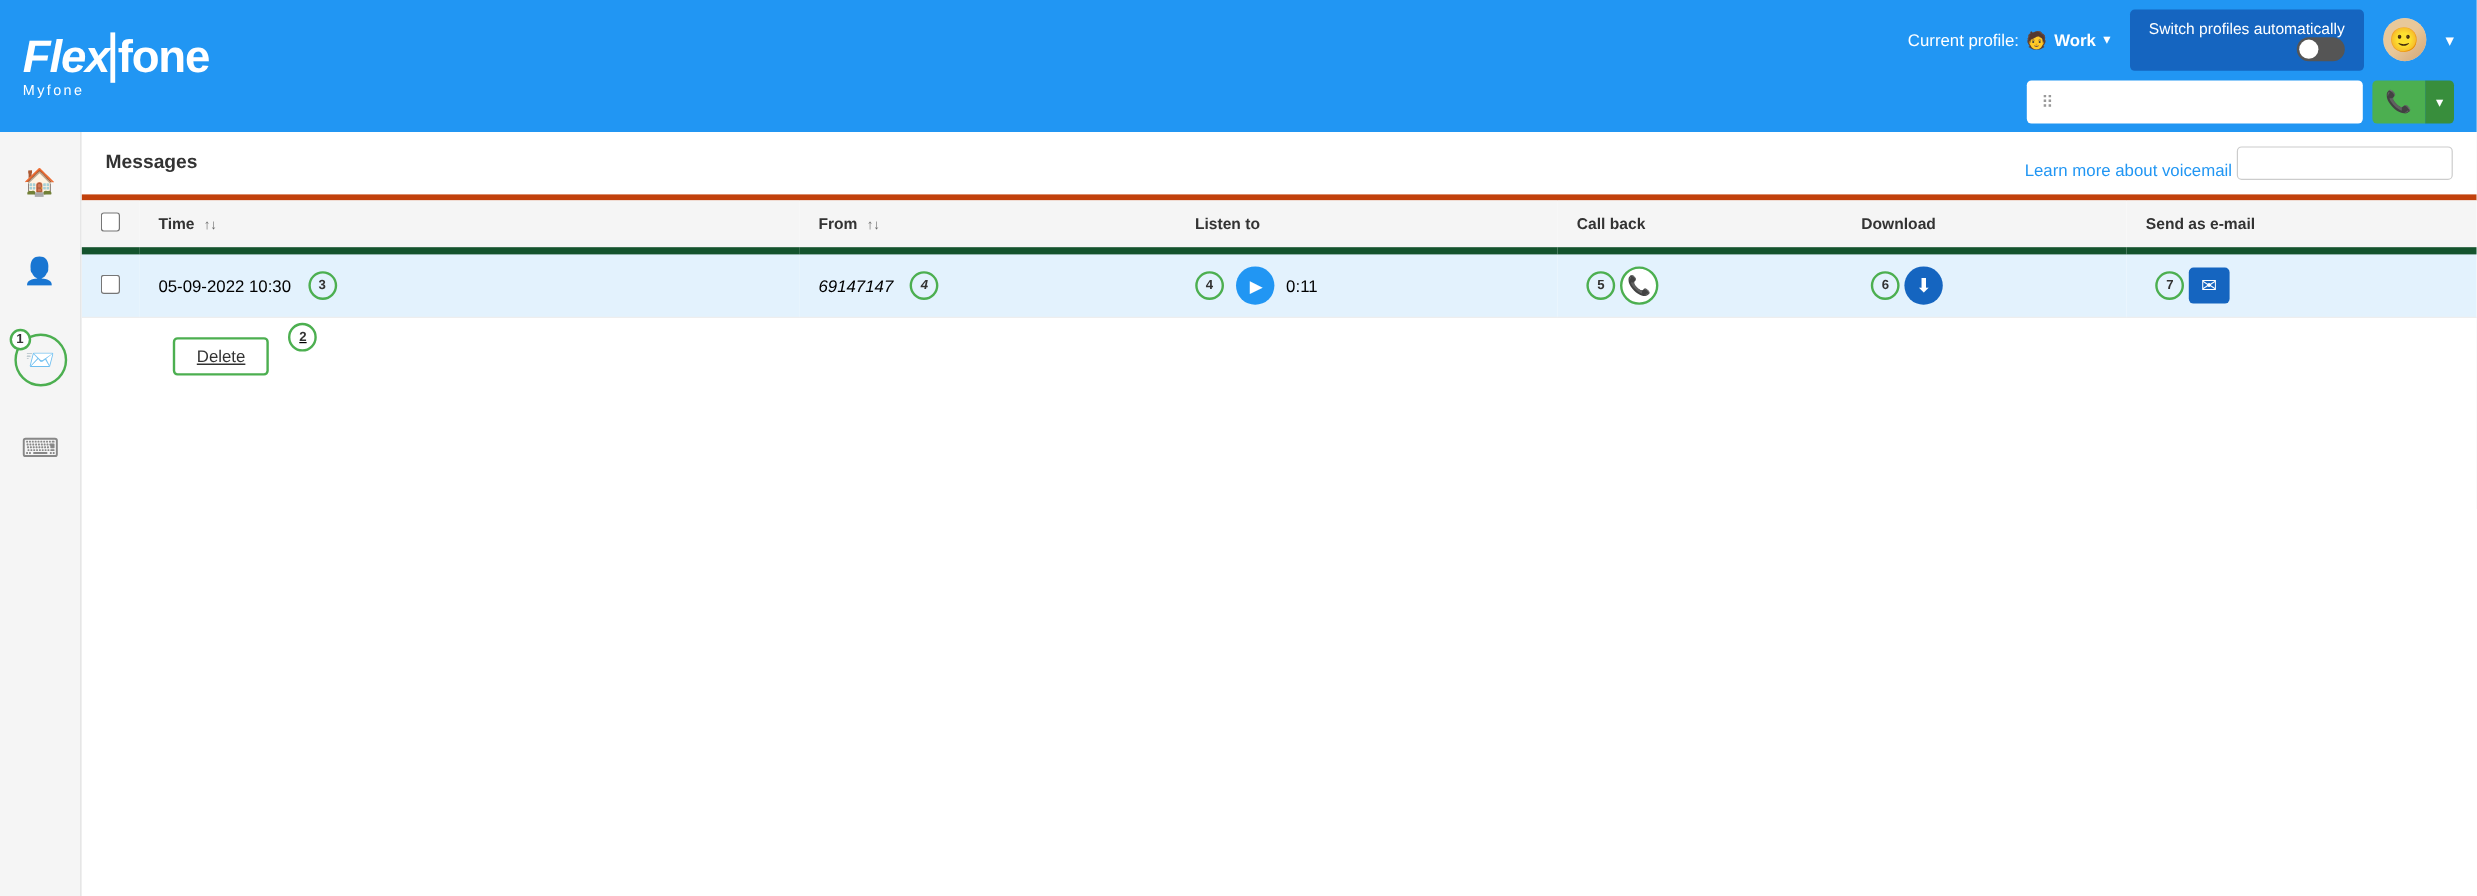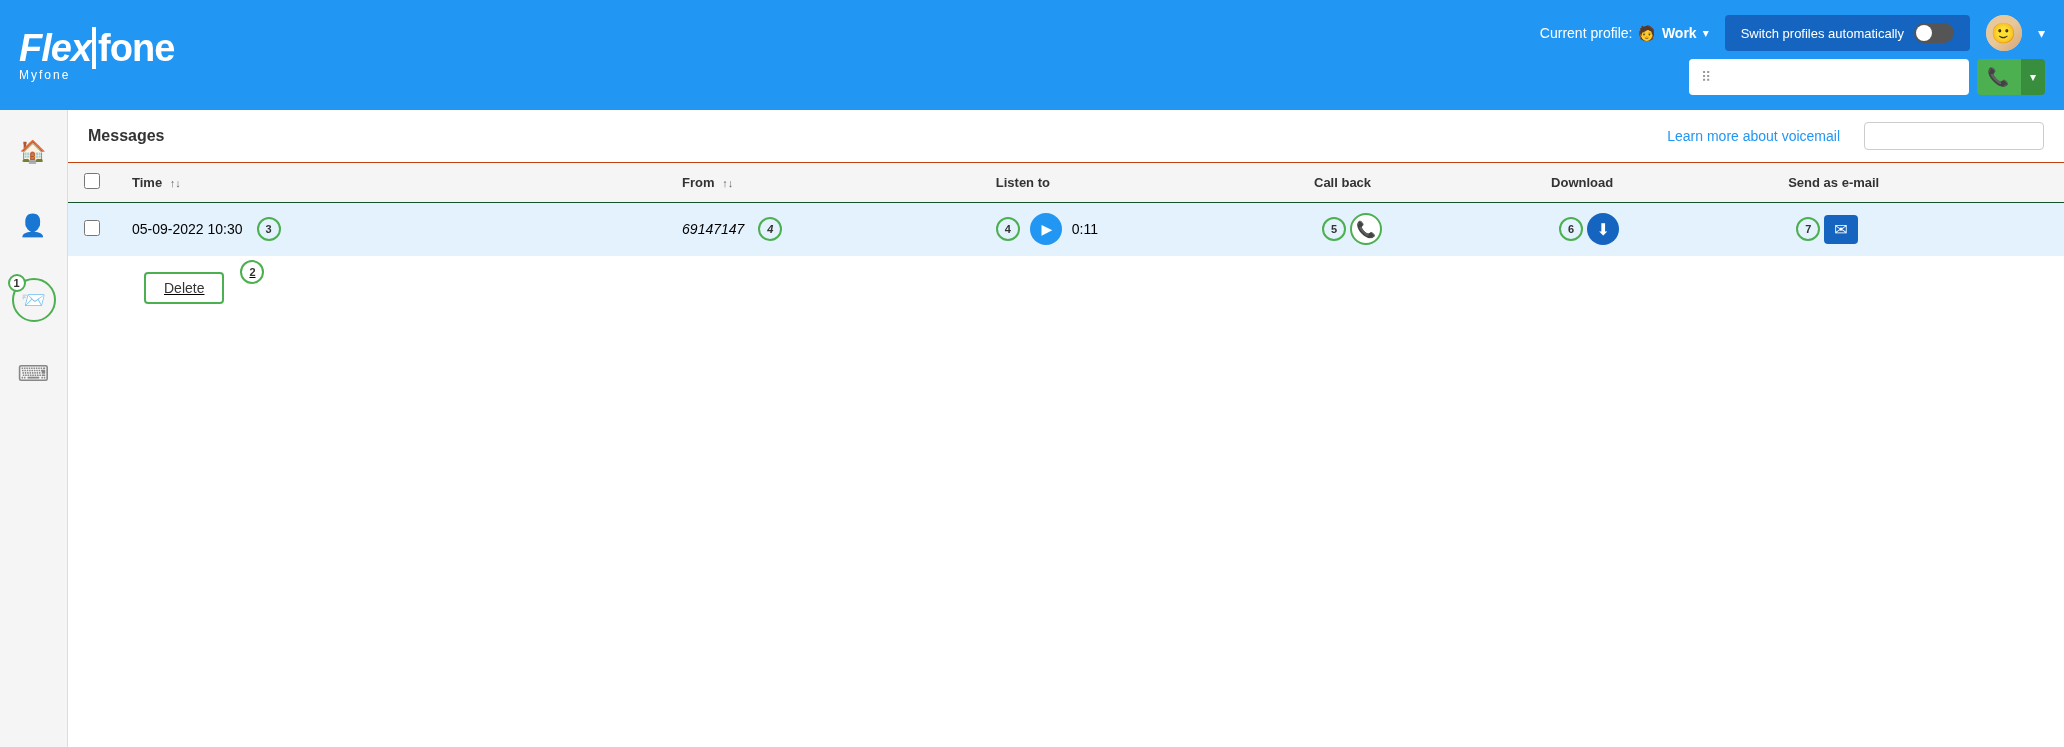--- a/index.html
+++ b/index.html
@@ -62,22 +62,22 @@
     }
     .switch-profiles-btn {
       background: #1565c0;
       color: white;
       border: none;
       border-radius: 4px;
       padding: 8px 16px;
       font-size: 13px;
       cursor: pointer;
       display: flex;
-      align-items: center;
-      gap: 10px;
+      align-items: flex-end;
+      flex-direction: column;
     }
     .toggle-switch {
       width: 40px;
       height: 20px;
       background: #555;
       border-radius: 10px;
       position: relative;
       display: inline-block;
     }
     .toggle-switch::after {
@@ -228,21 +228,21 @@
       flex: 1;
       background: white;
       overflow: auto;
     }
 
     .messages-header {
       display: flex;
       align-items: center;
       justify-content: space-between;
       padding: 12px 20px;
-      border-bottom: 1px solid #c2410c;
+      border-bottom: 5px solid #c2410c;
     }
     .messages-title {
       font-weight: bold;
       font-size: 16px;
       color: #333;
     }
     .learn-more-link {
       color: #2196f3;
       font-size: 14px;
       cursor: pointer;
@@ -261,21 +261,21 @@
       width: 100%;
       border-collapse: collapse;
     }
     .messages-table th {
       background: #f5f5f5;
       padding: 10px 16px;
       text-align: left;
       font-weight: bold;
       font-size: 13px;
       color: #333;
-      border-bottom: 1px solid #14532d;
+      border-bottom: 6px solid #14532d;
     }
     .messages-table td {
       padding: 10px 16px;
       border-bottom: 1px solid #eee;
       vertical-align: middle;
       margin-top: 38px;
     }
     .messages-table tr.row-selected {
       background: #e3f2fd;
     }
@@ -506,21 +506,21 @@
     </div>
     <div class="sidebar-item" style="color:#888; font-size:22px;">
       ⌨
     </div>
   </div>
 
   <div class="content">
 
     <div class="messages-header">
       <span class="messages-title">Messages</span>
-      <div style="display:flex; align-items:center; gap:24px;">
+      <div style="display:flex; align-items:flex-end; gap:4px;">
         <a class="learn-more-link">Learn more about voicemail</a>
         <input class="search-box" type="text" style="">
       </div>
     </div>
 
     <table class="messages-table">
       <thead>
         <tr>
           <th class="th-checkbox">
             <input type="checkbox" style="">

